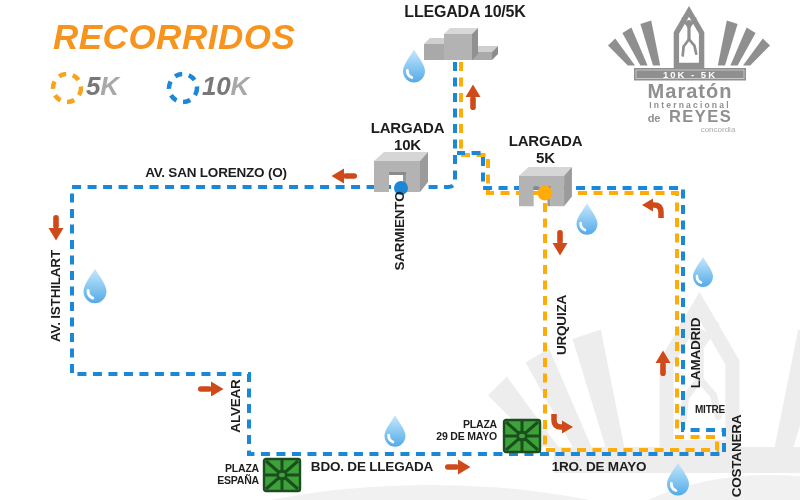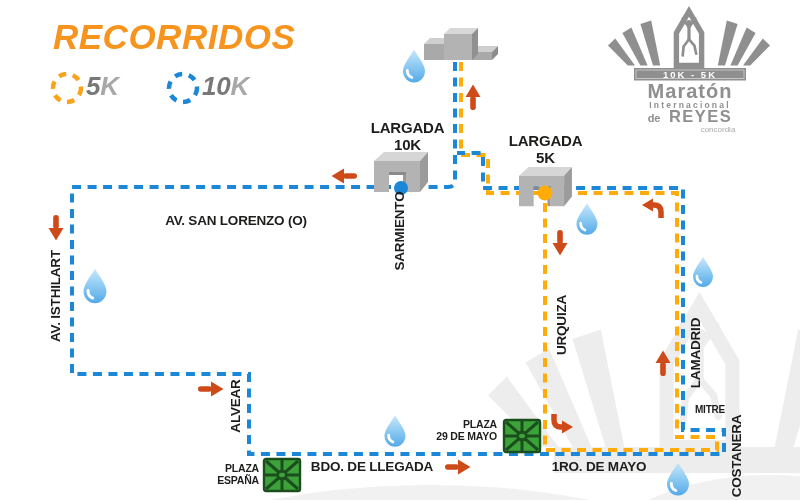--- a/index.html
+++ b/index.html
@@ -171,31 +171,32 @@
 
   <div class="lbl title" style="left:53px;top:17px;">RECORRIDOS</div>
 
   <div class="lbl legend-text" style="left:86px;top:71px;">
     <span>5</span><span class="kay">K</span>
   </div>
   <div class="lbl legend-text" style="left:202px;top:71px;">
     <span>10</span><span class="kay">K</span>
   </div>
 
+  <div class="lbl big-label" style="left:385px;top:3px;width:160px;">LLEGADA 10/5K</div>
 
   <div class="lbl start-label" style="left:345px;top:119px;width:125px;">
     <div>LARGADA</div>
     <div>10K</div>
   </div>
   <div class="lbl start-label" style="left:483px;top:132px;width:125px;">
     <div>LARGADA</div>
     <div>5K</div>
   </div>
 
-  <div class="lbl street" style="left:136px;top:165px;width:200px;margin-top:48px;">AV. SAN LORENZO (O)</div>
+  <div class="lbl street" style="left:116px;top:165px;width:200px;">AV. SAN LORENZO (O)</div>
 
   <div class="lbl street vert" style="left:345px;top:223px;width:110px;">SARMIENTO</div>
   <div class="lbl street vert" style="left:-9px;top:288px;width:130px;">AV. ISTHILART</div>
   <div class="lbl street vert" style="left:191px;top:398px;width:90px;">ALVEAR</div>
   <div class="lbl street vert" style="left:512px;top:317px;width:100px;">URQUIZA</div>
   <div class="lbl street vert" style="left:641px;top:345px;width:110px;">LAMADRID</div>
   <div class="lbl street vert" style="left:677px;top:448px;width:120px;">COSTANERA</div>
 
   <div class="lbl street" style="left:292px;top:459px;width:160px;">BDO. DE LLEGADA</div>
   <div class="lbl street" style="left:519px;top:459px;width:160px;">1RO. DE MAYO</div>

